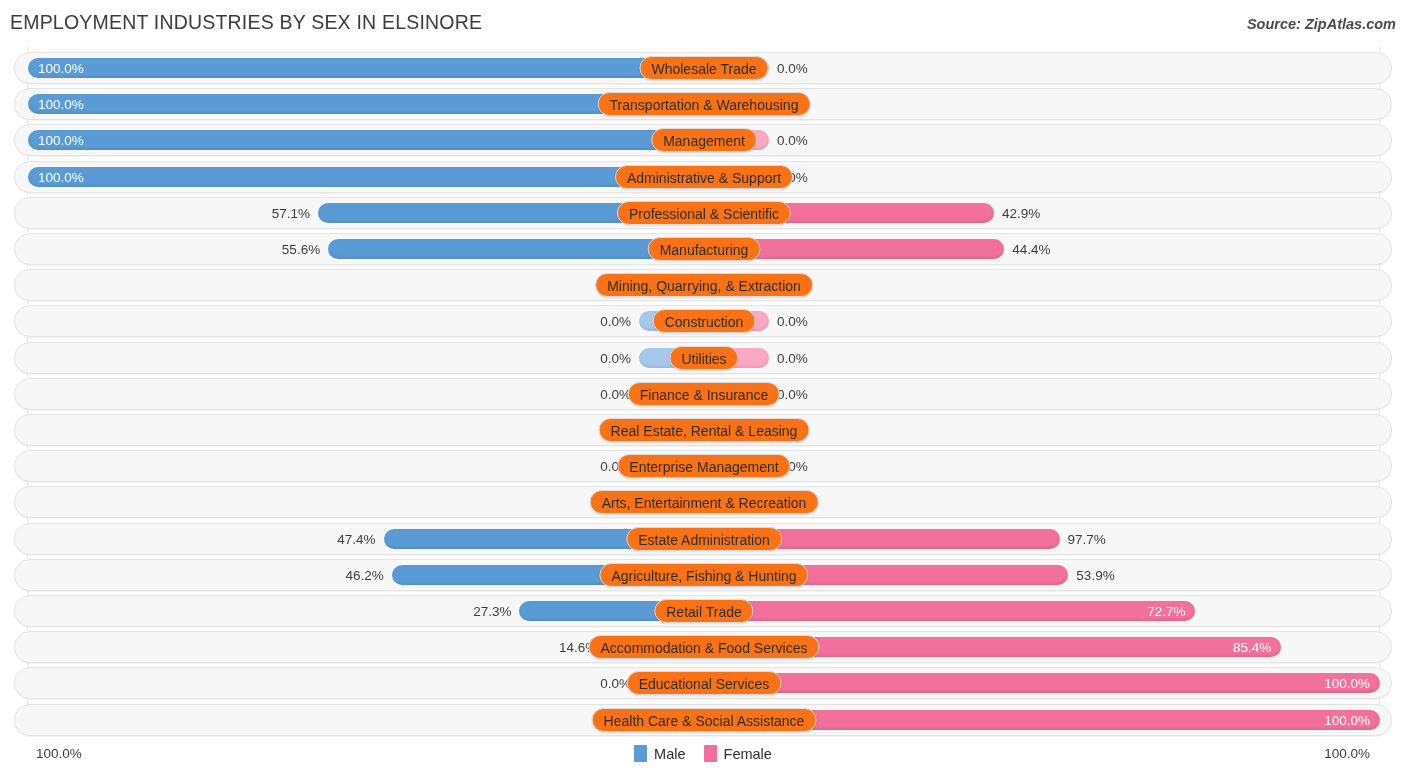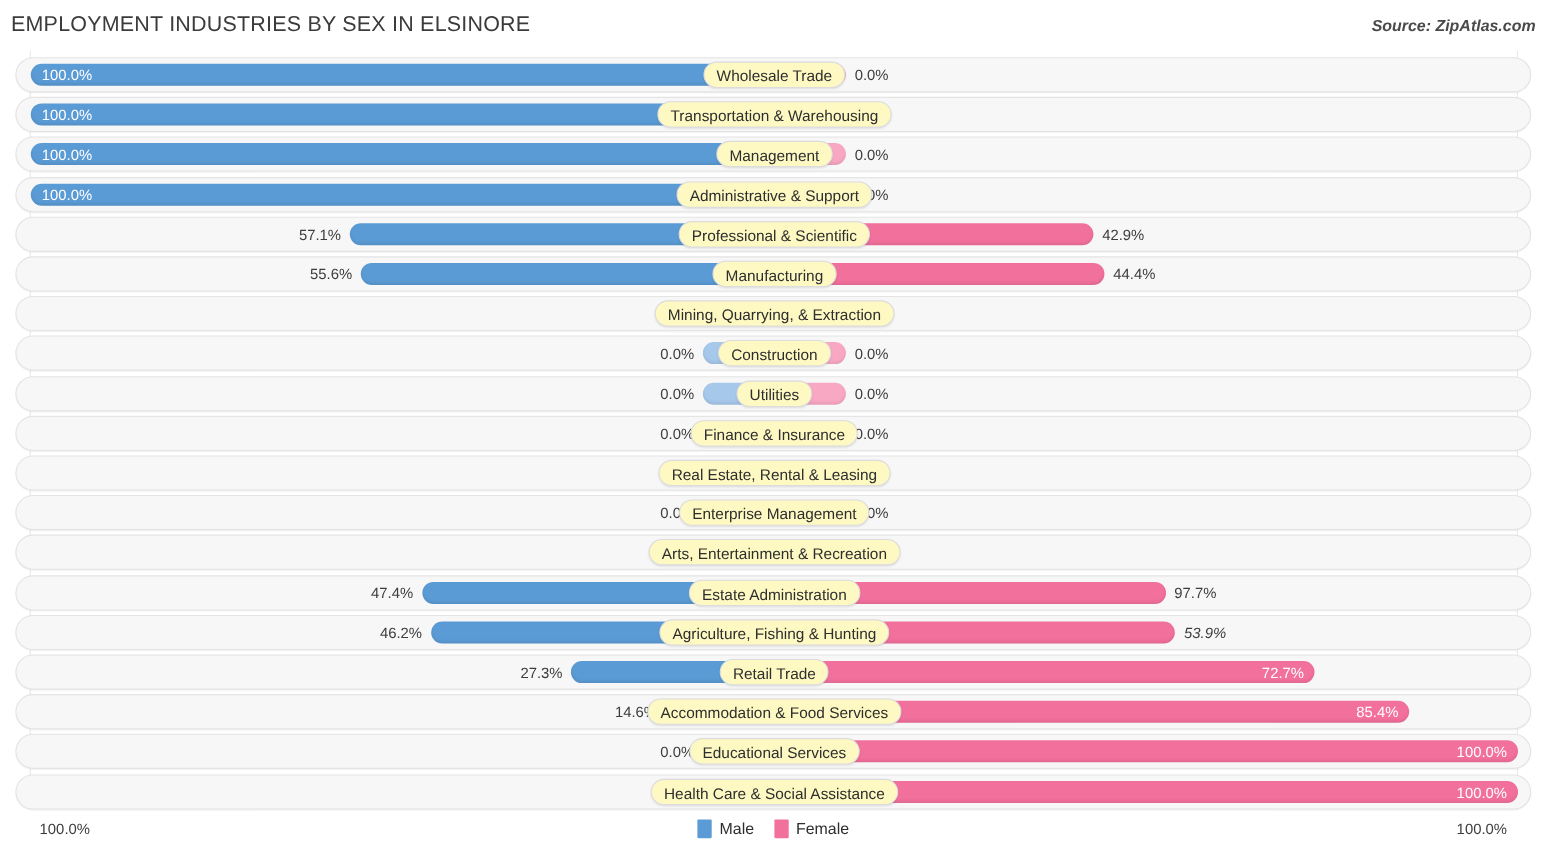--- a/index.html
+++ b/index.html
@@ -51,21 +51,21 @@
   .val{
     position:absolute;top:0;height:32px;line-height:32px;
     font-size:13.5px;white-space:nowrap;
   }
   .val.outside{color:#3d3d3d;}
   .val.inside{color:#ffffff;}
   .val.male-val{text-align:right;}
   .val.female-val{text-align:left;}
   .pill{
     position:absolute;top:3px;height:24px;line-height:24px;
-    background:#fef9c3;
+    background:#f97316;
     border:1px solid #dcdcdc;
     border-radius:13px;
     font-size:14px;color:#2e2e2e;
     padding:0 11px;
     white-space:nowrap;
     transform:translateX(-50%);
     box-shadow:0 1px 2px rgba(0,0,0,.10);
     box-sizing:border-box;
   }
   
@@ -187,21 +187,21 @@
         <div class="bar male" style="left: 368.576px; width: 320.424px;"></div>
         <div class="bar female" style="left: 689px; width: 355.576px;"></div>
         <div class="val male-val outside" style="left: 14px; width: 346.576px; text-align: right;">47.4%</div>
         <div class="val female-val outside" style="left: 1052.58px; text-align: left;">97.7%</div>
         <div class="pill" style="left: 689px;">Estate Administration</div>
       </div>
       <div class="row" style="top: 512.8px;">
         <div class="bar male" style="left: 376.688px; width: 312.312px;"></div>
         <div class="bar female" style="left: 689px; width: 364.364px;"></div>
         <div class="val male-val outside" style="left: 14px; width: 354.688px; text-align: right;">46.2%</div>
-        <div class="val female-val outside" style="left: 1061.36px; text-align: left; font-style: italic;">53.9%</div>
+        <div class="val female-val outside" style="left: 1061.36px; text-align: left;">53.9%</div>
         <div class="pill" style="left: 689px;">Agriculture, Fishing &amp; Hunting</div>
       </div>
       <div class="row" style="top: 549px;">
         <div class="bar male" style="left: 504.452px; width: 184.548px;"></div>
         <div class="bar female" style="left: 689px; width: 491.452px;"></div>
         <div class="val male-val outside" style="left: 14px; width: 482.452px; text-align: right;">27.3%</div>
         <div class="val female-val inside" style="left: 1114.45px; width: 56px; text-align: right;">72.7%</div>
         <div class="pill" style="left: 689px;">Retail Trade</div>
       </div>
       <div class="row" style="top: 585.2px;">

